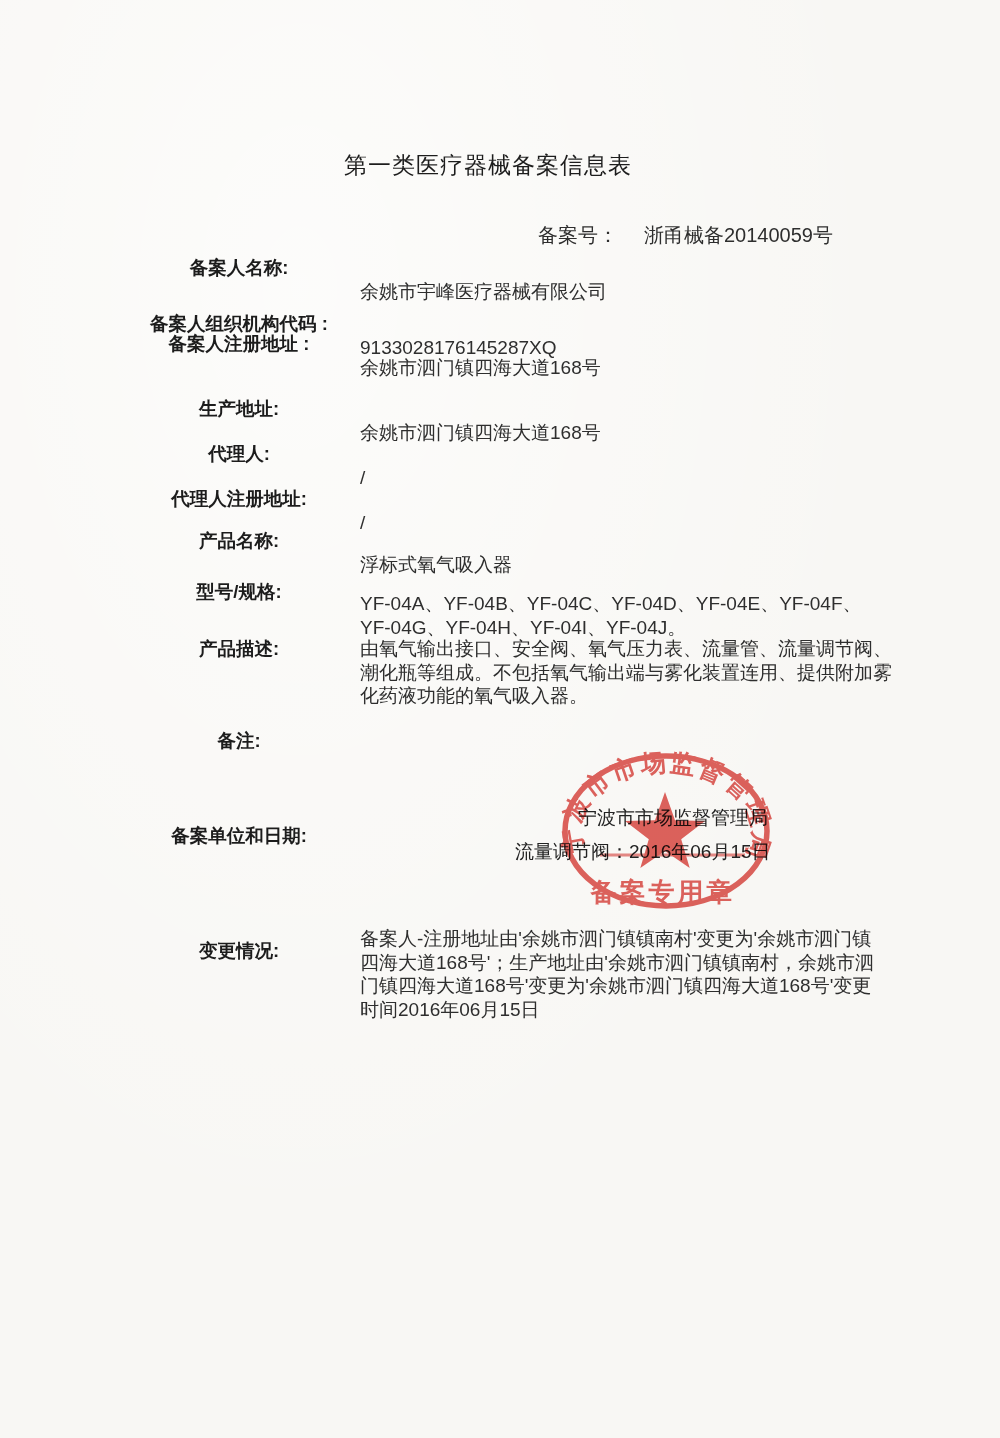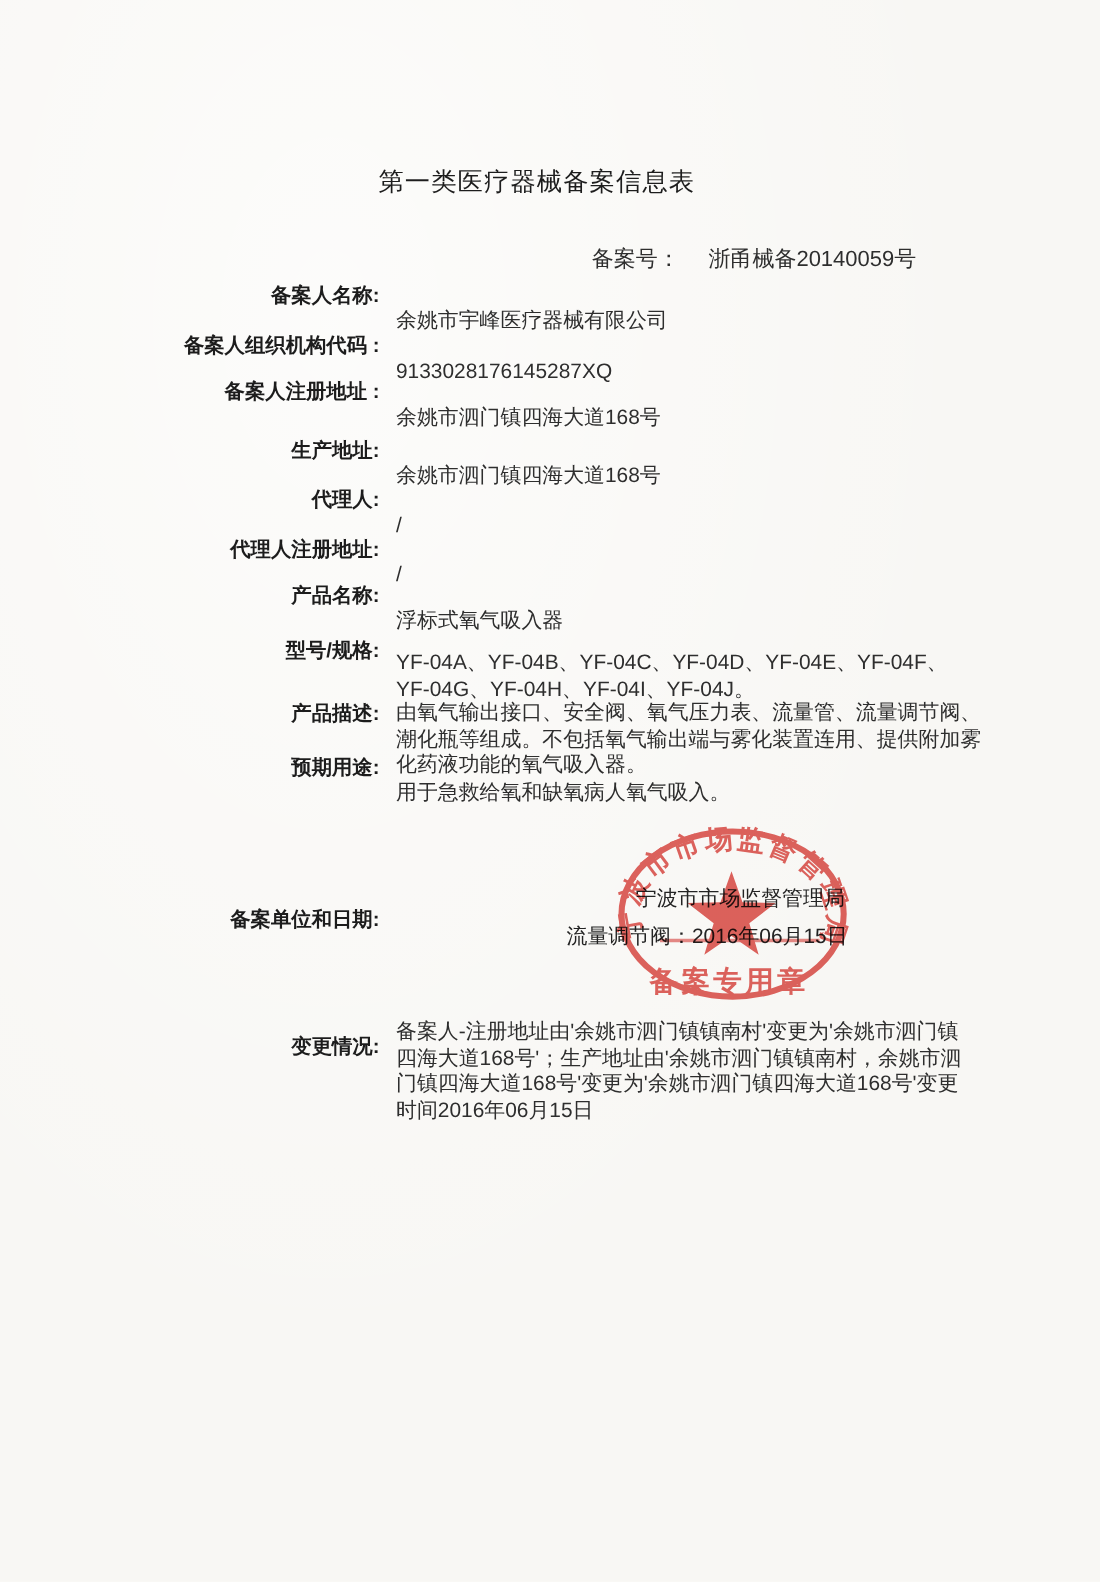--- a/index.html
+++ b/index.html
@@ -40,21 +40,21 @@
   .row {
     position: absolute;
     left: 0; width: 1000px;
     transform: translateY(-50%);
     display: flex;
     align-items: center;
   }
   .label {
     width: 212px;
     margin-left: 133px;
-    text-align: right;
+    text-align: center;
     font-weight: bold;
     font-size: 18.5px;
     color: #1c1c1c;
     white-space: nowrap;
   }
   .value {
     margin-left: 15px;
     font-size: 19px;
     line-height: 23.5px;
     color: #2e2e2e;
@@ -88,26 +88,26 @@
   <div class="filing-no">
     <span class="fn-label">备案号：</span>
     <span class="fn-value">浙甬械备20140059号</span>
   </div>
 
   <div class="row" style="top:268px">
     <div class="label">备案人名称:</div>
     <div class="value">余姚市宇峰医疗器械有限公司</div>
   </div>
 
-  <div class="row" style="top:314px">
+  <div class="row" style="top:324px">
     <div class="label">备案人组织机构代码 :</div>
     <div class="value">9133028176145287XQ</div>
   </div>
 
-  <div class="row" style="top:356px">
+  <div class="row" style="top:344px">
     <div class="label">备案人注册地址 :</div>
     <div class="value">余姚市泗门镇四海大道168号</div>
   </div>
 
   <div class="row" style="top:409px">
     <div class="label">生产地址:</div>
     <div class="value">余姚市泗门镇四海大道168号</div>
   </div>
 
   <div class="row" style="top:454px">
@@ -131,25 +131,25 @@
 YF-04G、YF-04H、YF-04I、YF-04J。</div>
   </div>
 
   <div class="row" style="top:648px">
     <div class="label">产品描述:</div>
     <div class="value">由氧气输出接口、安全阀、氧气压力表、流量管、流量调节阀、
 潮化瓶等组成。不包括氧气输出端与雾化装置连用、提供附加雾
 化药液功能的氧气吸入器。</div>
   </div>
 
-  <div class="row" style="top:697px">
-    <div class="label">预期用途:</div>
-    <div class="value">用于急救给氧和缺氧病人氧气吸入。</div>
+
+  <div class="row" style="top:740px">
+    <div class="label">备注:</div>
+    <div class="value"></div>
   </div>
-
 
   <div class="row" style="top:835px">
     <div class="label">备案单位和日期:</div>
     <div class="unit-value">
       <div class="unit-org">宁波市市场监督管理局</div>
       <div class="unit-date">流量调节阀：2016年06月15日</div>
     </div>
   </div>
 
   <div class="row" style="top:950px">

